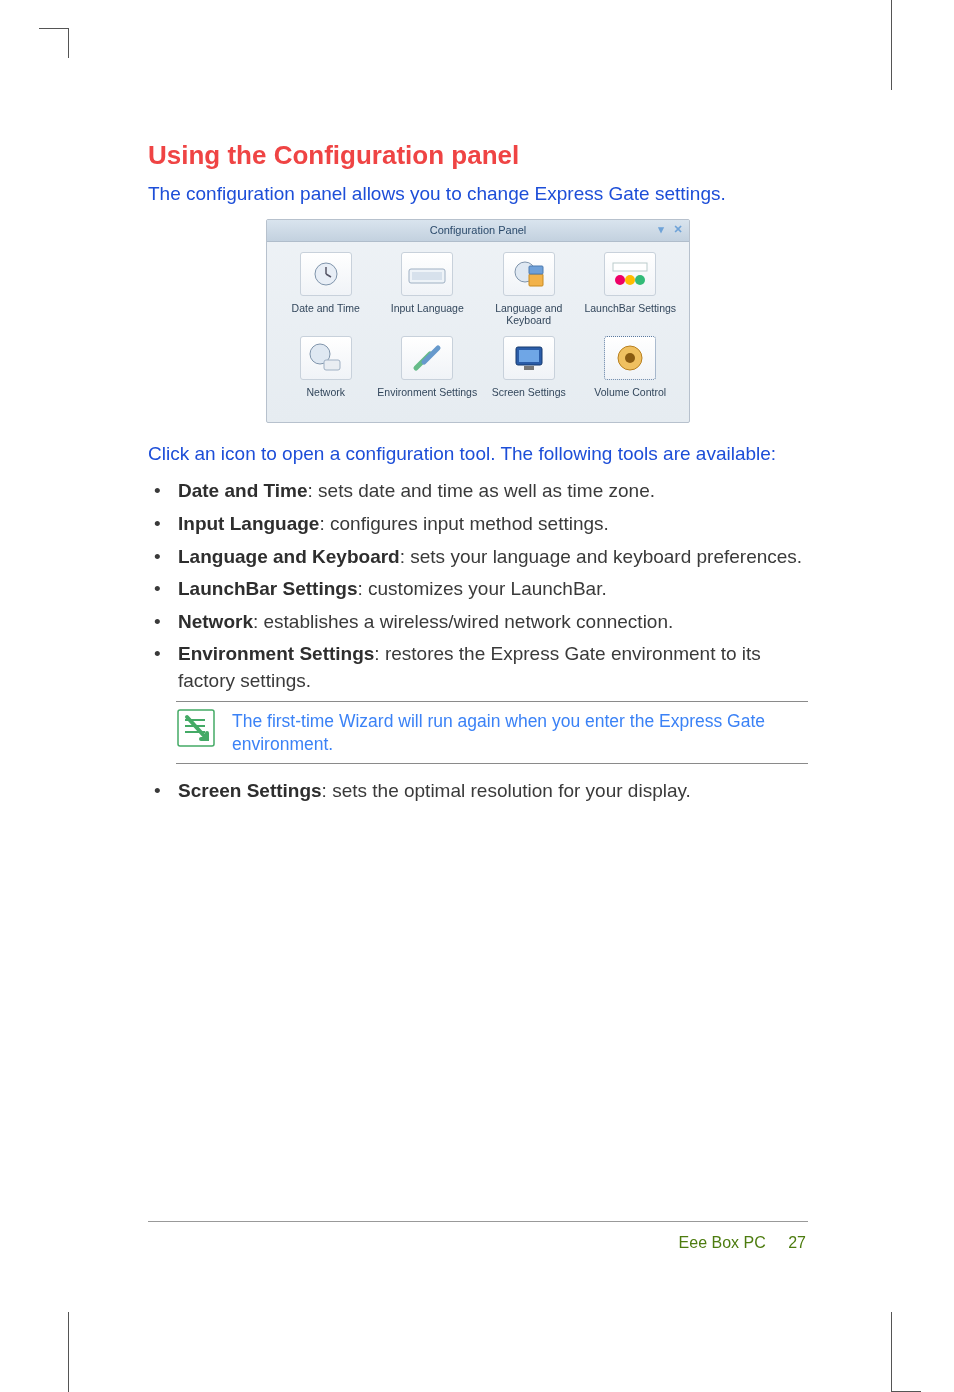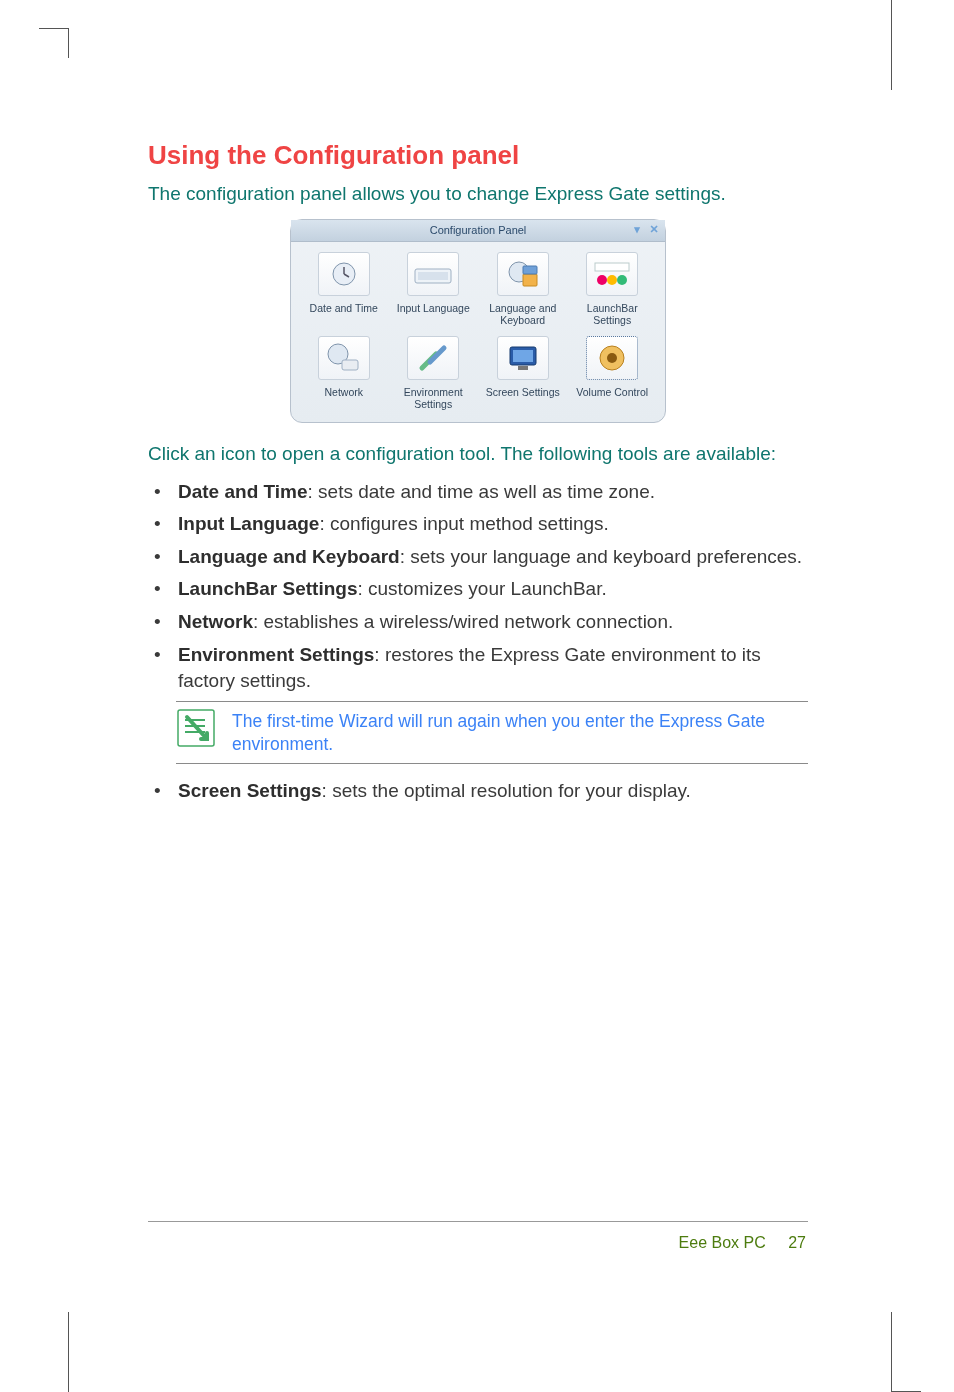--- a/index.html
+++ b/index.html
@@ -29,29 +29,29 @@
   h2.section-title {
     font-size: 26px;
     font-weight: 700;
     color: #ef4444;
     margin: 0 0 10px 0;
   }
   p.body {
     font-size: 19px;
     line-height: 1.35;
     margin: 0 0 12px 0;
-    color: #0f766e;
+    color: #1d4ed8;
   }
   .panel-wrap { text-align: center; margin: 6px 0 18px 0; }
   .panel {
     display: inline-block;
-    width: 376px;
+    width: 424px;
     background: linear-gradient(#eef2f6, #e6ecf1);
     border: 1px solid #b7c1cd;
-    border-radius: 12px;
+    border-radius: 2px;
     font-family: Tahoma, Verdana, sans-serif;
   }
   .panel-titlebar {
     background: linear-gradient(#d9e4ee, #c3d1df);
     height: 22px;
     display: flex;
     align-items: center;
     justify-content: center;
     position: relative;
     font-size: 11px;

